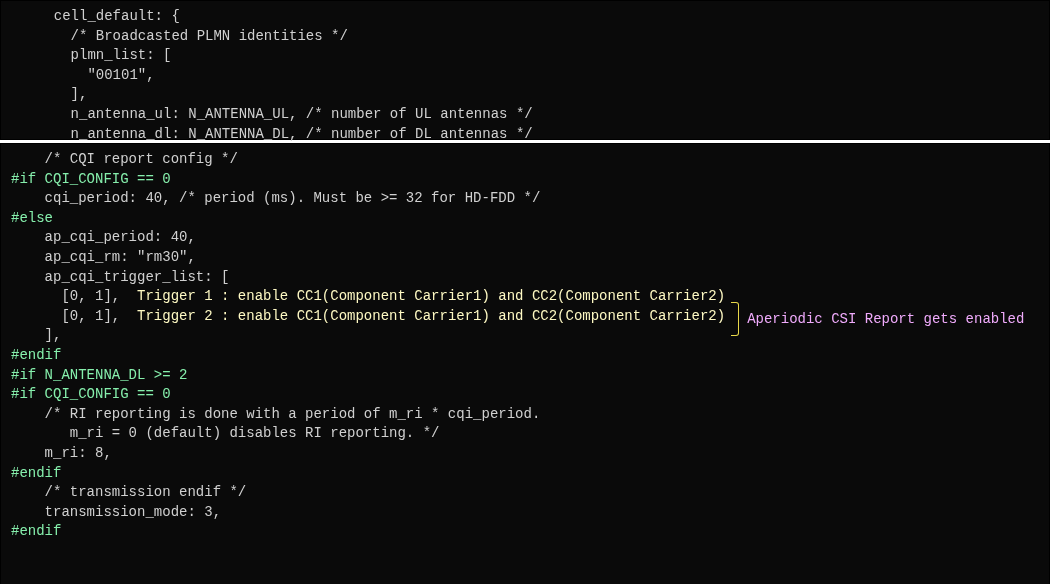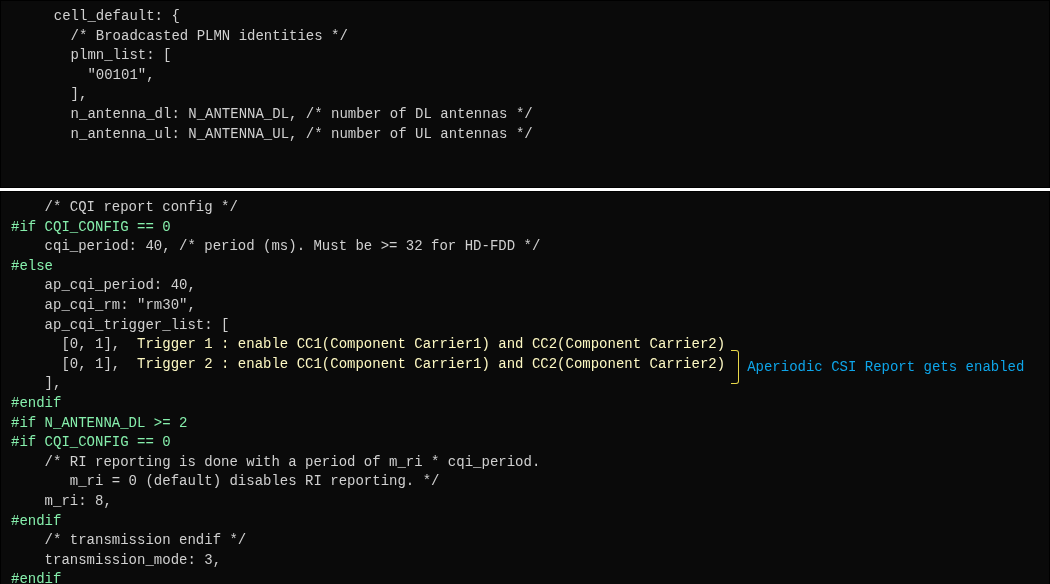--- a/index.html
+++ b/index.html
@@ -12,21 +12,21 @@
       width: 1050px;
       height: 584px;
       overflow: hidden;
     }
     .pane {
       background: #0a0a0a;
       padding: 6px 10px;
       border: 1px solid #000;
     }
     .pane-top {
-      height: 188px;
+      height: 140px;
       padding-left: 36px;
     }
     .divider {
       height: 3px;
       background: #ffffff;
     }
     .pane-bottom {
       height: 458px;
     }
     .code-line {
@@ -46,37 +46,37 @@
     .bracket {
       position: absolute;
       border-right: 1.5px solid #e8d84a;
       border-top: 1.5px solid #e8d84a;
       border-bottom: 1.5px solid #e8d84a;
       border-top-right-radius: 3px;
       border-bottom-right-radius: 3px;
     }
     .side-label {
       position: absolute;
-      color: #0ea5e9;
+      color: #f0abfc;
       white-space: nowrap;
     }
   </style>
 </head>
 <body>
 
 <div class="pane pane-top">
   <div class="code-line">  cell_default: {</div>
   <div class="code-line"></div>
   <div class="code-line">    /* Broadcasted PLMN identities */</div>
   <div class="code-line">    plmn_list: [</div>
   <div class="code-line">      "00101",</div>
   <div class="code-line">    ],</div>
   <div class="code-line"></div>
+  <div class="code-line">    n_antenna_ul: N_ANTENNA_UL, /* number of UL antennas */</div>
   <div class="code-line">    n_antenna_dl: N_ANTENNA_DL, /* number of DL antennas */</div>
-  <div class="code-line">    n_antenna_ul: N_ANTENNA_UL, /* number of UL antennas */</div>
 </div>
 
 <div class="divider"></div>
 
 <div class="pane pane-bottom">
   <div class="code-line">    /* CQI report config */</div>
   <div class="code-line directive">#if CQI_CONFIG == 0</div>
   <div class="code-line">    cqi_period: 40, /* period (ms). Must be &gt;= 32 for HD-FDD */</div>
   <div class="code-line directive">#else</div>
   <div class="code-line">    ap_cqi_period: 40,</div>

